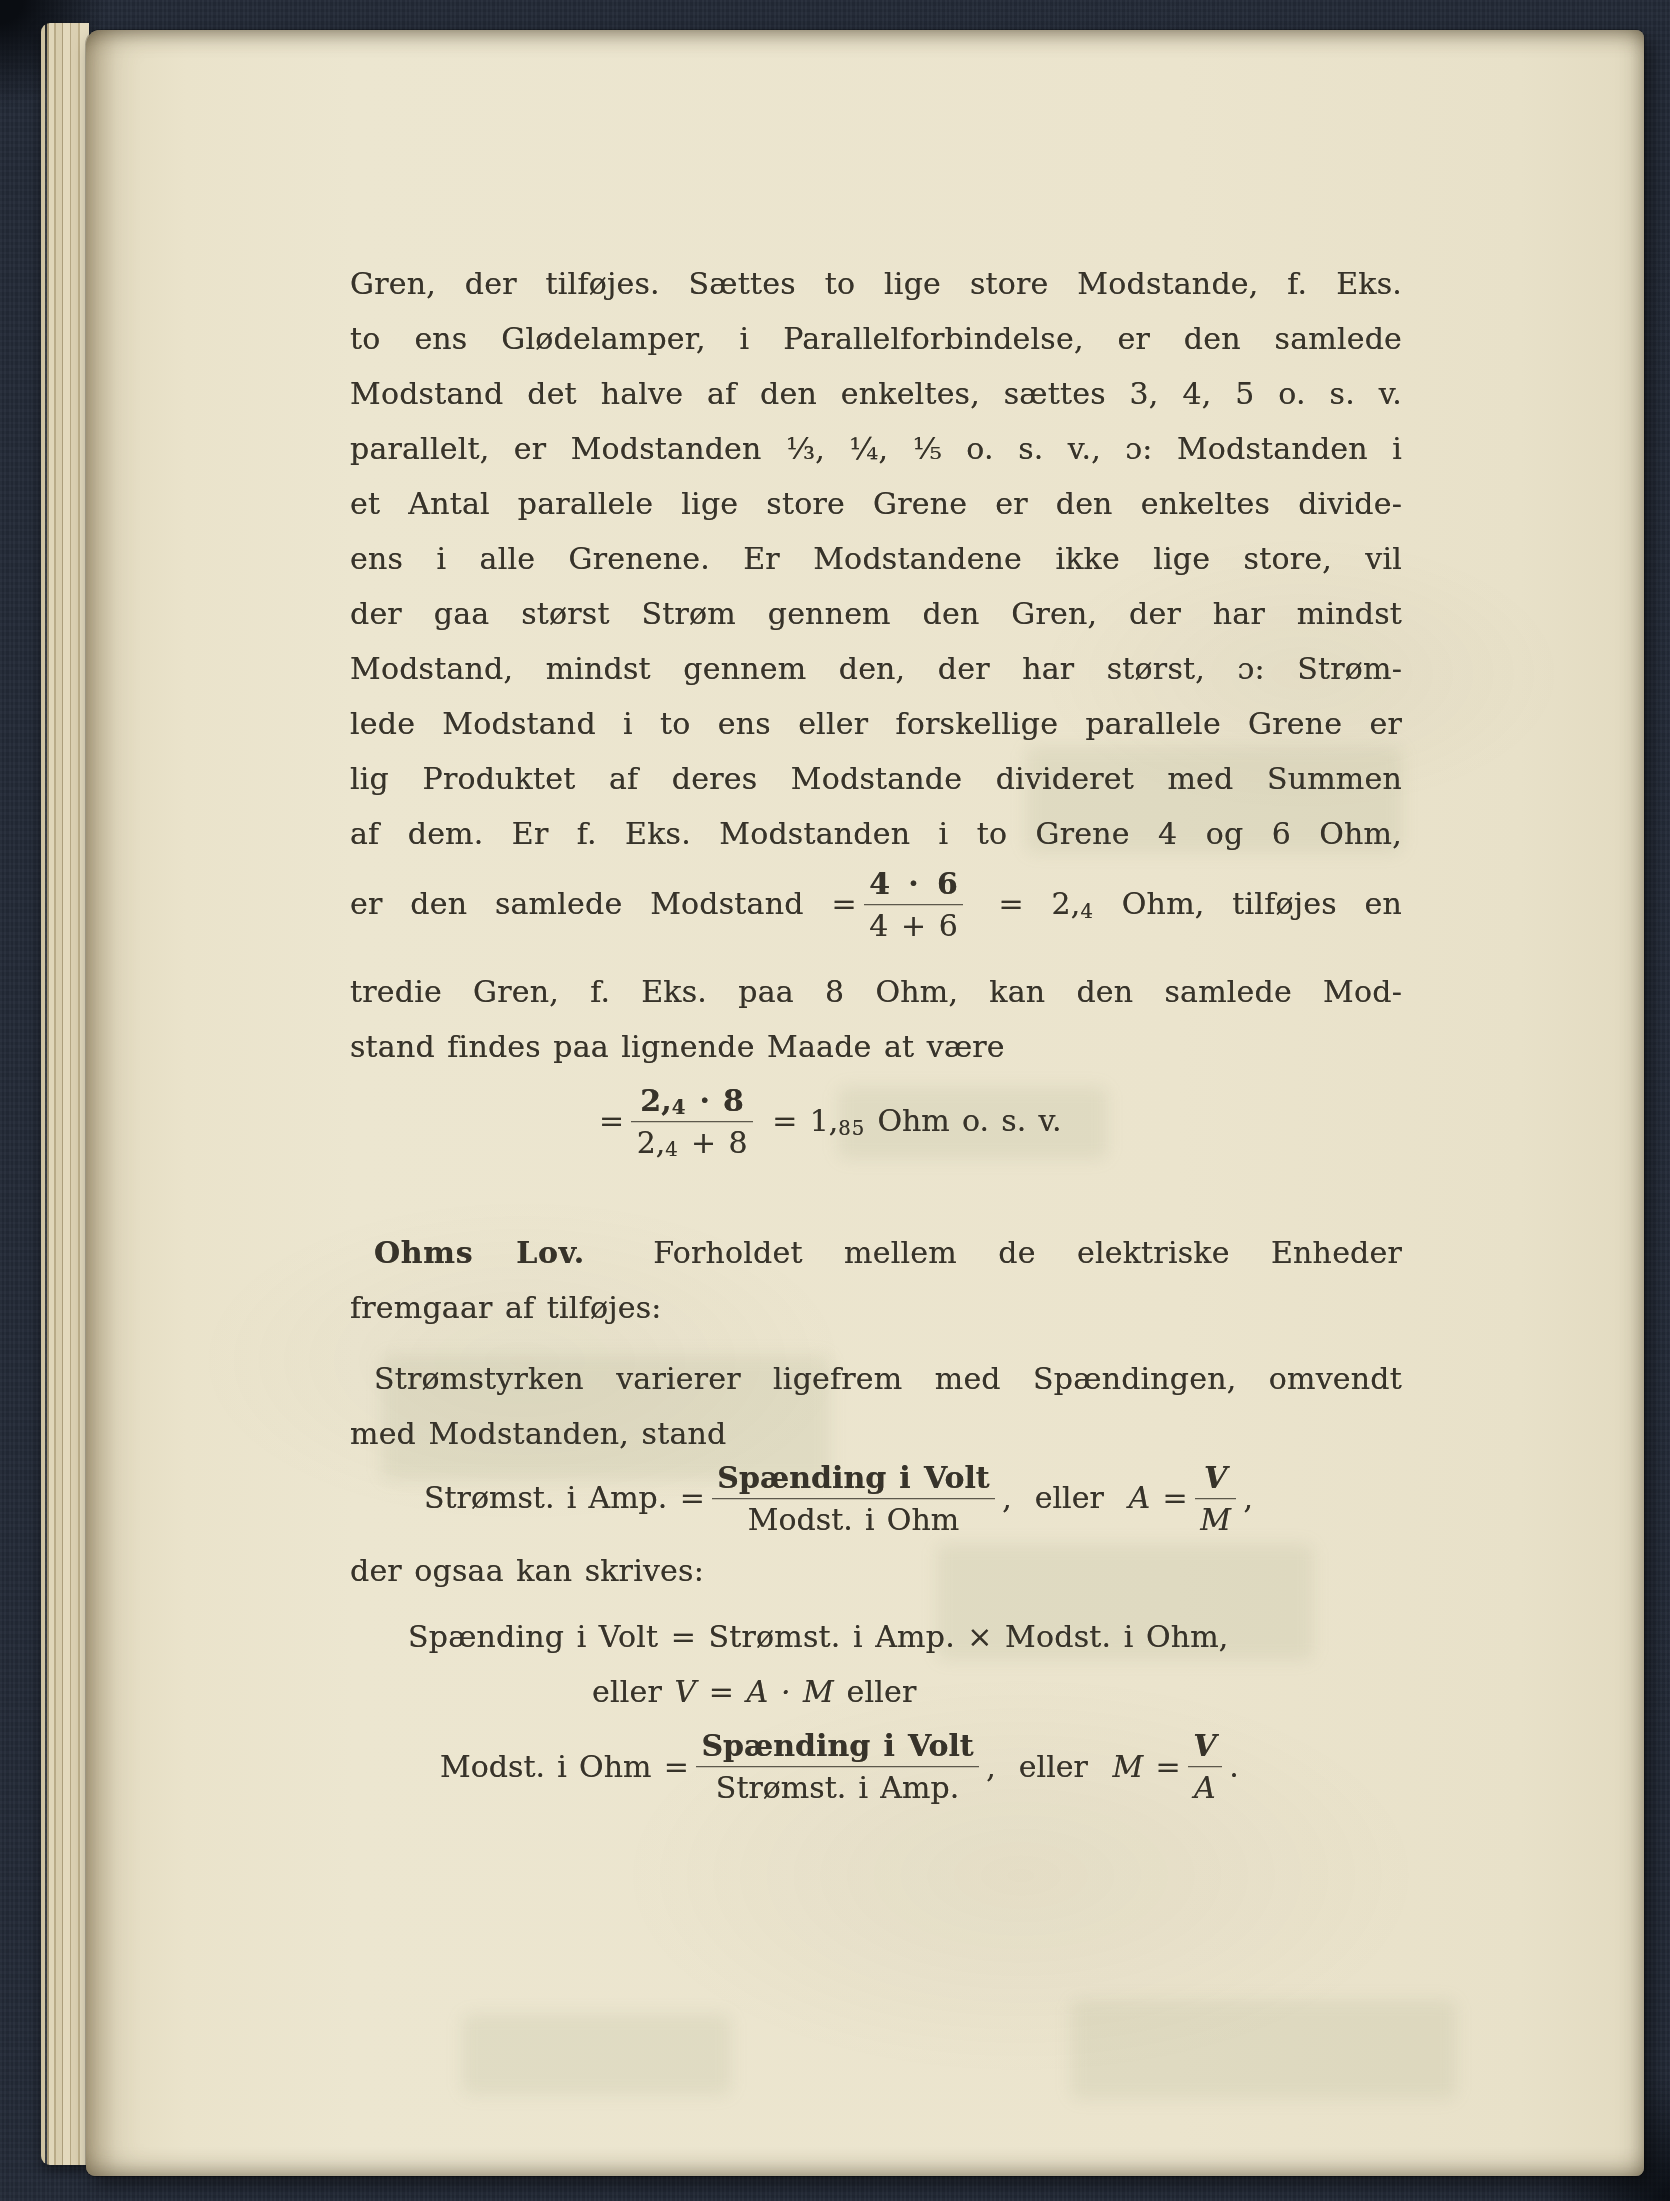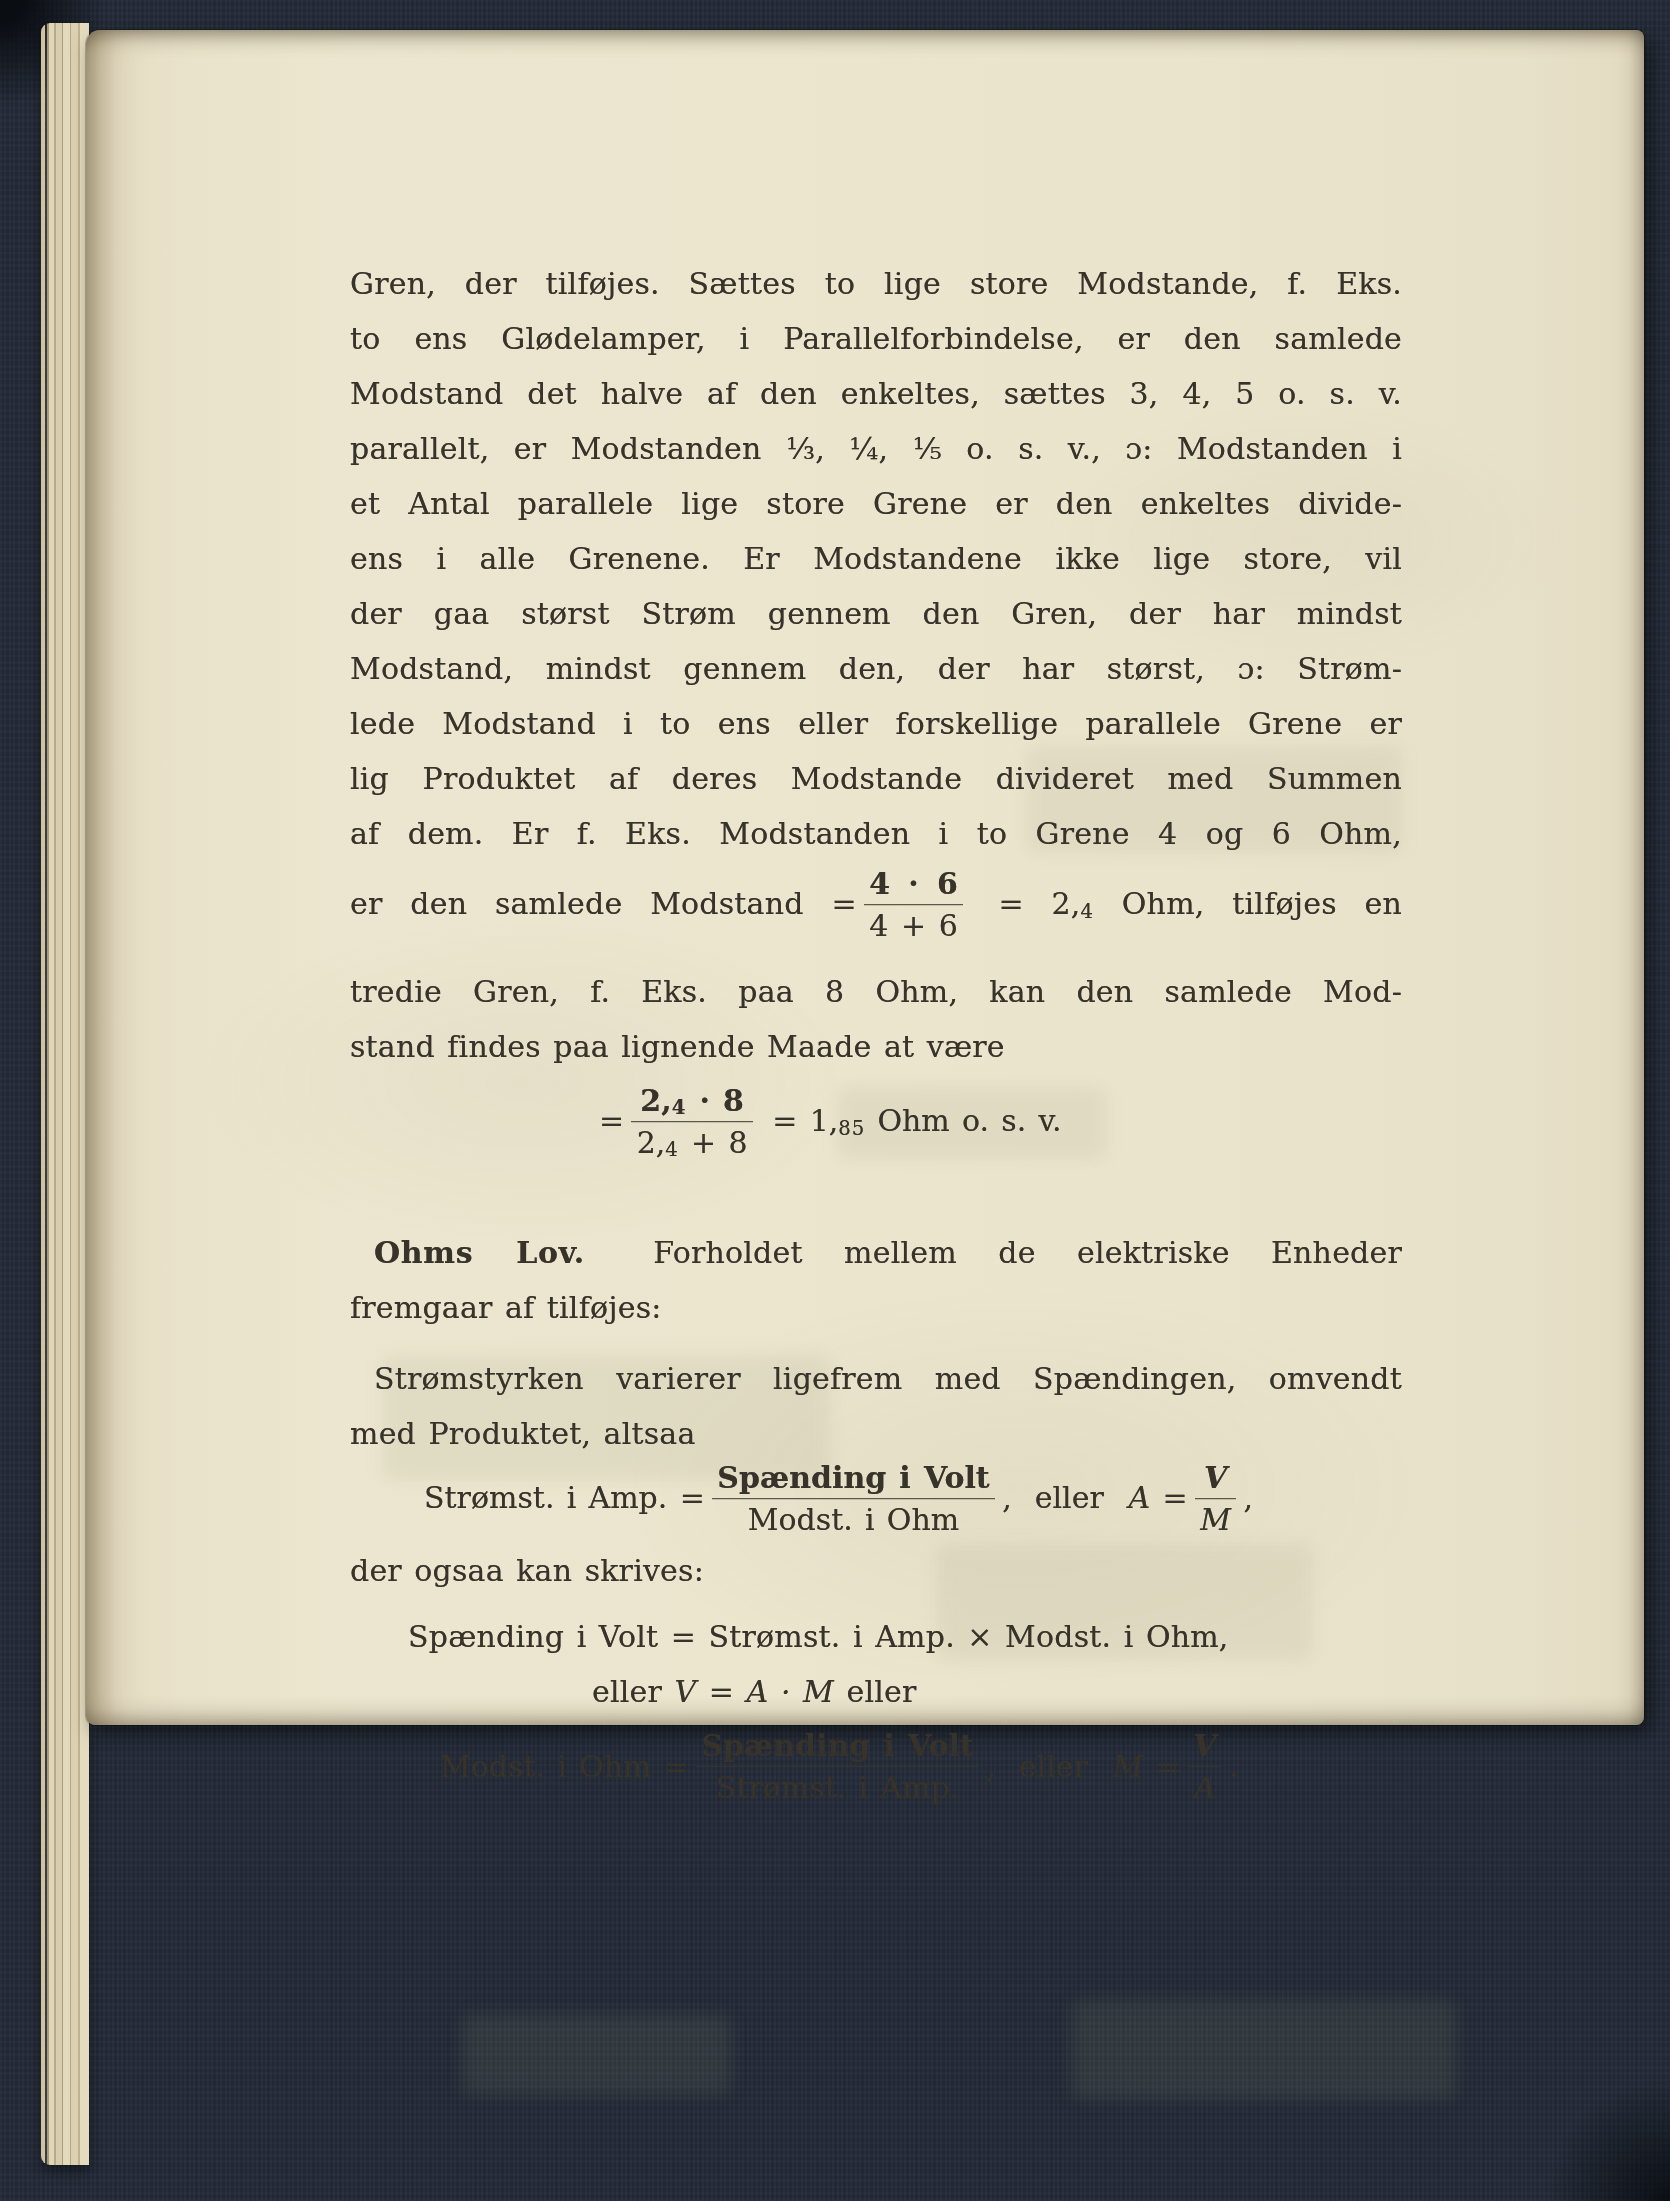--- a/index.html
+++ b/index.html
@@ -20,21 +20,21 @@
   .page-edges {
     position:absolute; left:41px; top:23px; width:48px; height:2142px;
     border-radius:9px 0 0 9px;
     background:repeating-linear-gradient(90deg,
       #cfc3a2 0 4.5px, #a3957322 4.5px 6.3px, #a89a78 6.3px 8px, #e0d6b9 8px 13.4px,
       #b9ab88 13.4px 15px, #d8cdae 15px 20.6px, #ab9d7b 20.6px 22.4px, #e3d9bd 22.4px 29px,
       #b5a784 29px 30px, #dbd0b2 30px 37px, #c0b28e 37px 39px, #e5dcc0 39px 48px);
     box-shadow:0 5.4px 12.5px rgba(0,0,0,0.45);
   }
   .page {
-    position:absolute; left:86px; top:30px; width:1558px; height:1695px;
+    position:absolute; left:86px; top:30px; width:1558px; height:2146px;
     border-radius:14.3px 8px 8px 9px;
     background:linear-gradient(90deg,
       #d5caac 0px, #e4dcc2 30px, #eae3cb 99px, #ece6d0 269px,
       #ebe4cd 70%, #e8e1c9 92%, #e2dac0 100%);
     box-shadow:
       inset 0 14.3px 21.5px -12.5px rgba(60,50,30,0.55),
       inset 0 -16px 25px -14.3px rgba(60,50,30,0.45),
       inset -14.3px 0 25px -12.5px rgba(60,50,30,0.40),
       inset 27px 0 39px -16px rgba(95,80,50,0.45),
       0 0 0 0.9px rgba(0,0,0,0.25),
@@ -121,21 +121,21 @@
         <span>Ohm o. s. v.</span>
       </div>
 
       <div class="pline just indent mt66">
         <span class="bold gapr">Ohms Lov.</span>
         <span>Forholdet mellem de elektriske Enheder</span>
       </div>
       <div class="pline">fremgaar af tilføjes:</div>
 
       <div class="pline just indent mt18">Strømstyrken varierer ligefrem med Spændingen, omvendt</div>
-      <div class="pline">med Produktet, altsaa</div>
+      <div class="pline">med Modstanden, stand</div>
 
       <div class="eqrow pl83 mtm10">
         <span>Strømst. i Amp.</span>
         <span>=</span><span class="frac"><span class="row num">Spænding i Volt</span><span class="row">Modst. i Ohm</span></span><span>,</span>
         <span class="sp">eller</span>
         <span class="it">A</span>
         <span>=</span><span class="frac it"><span class="row num">V</span><span class="row">M</span></span><span>,</span>
       </div>
 
       <div class="pline">der ogsaa kan skrives:</div>

